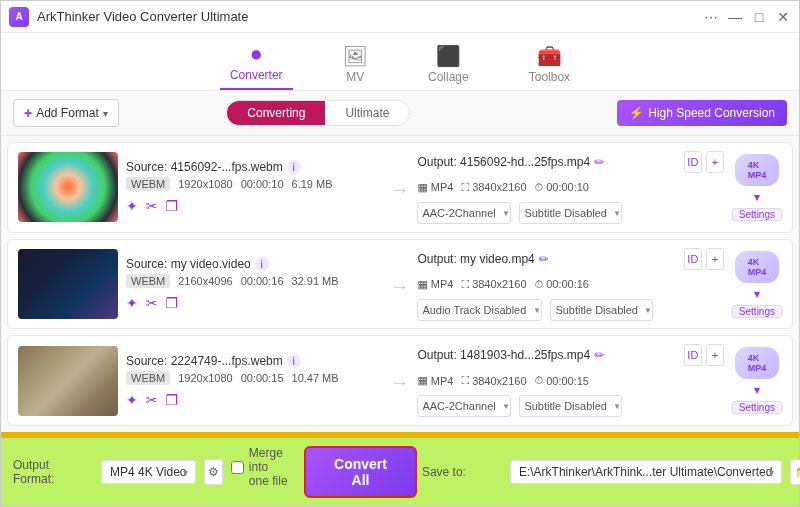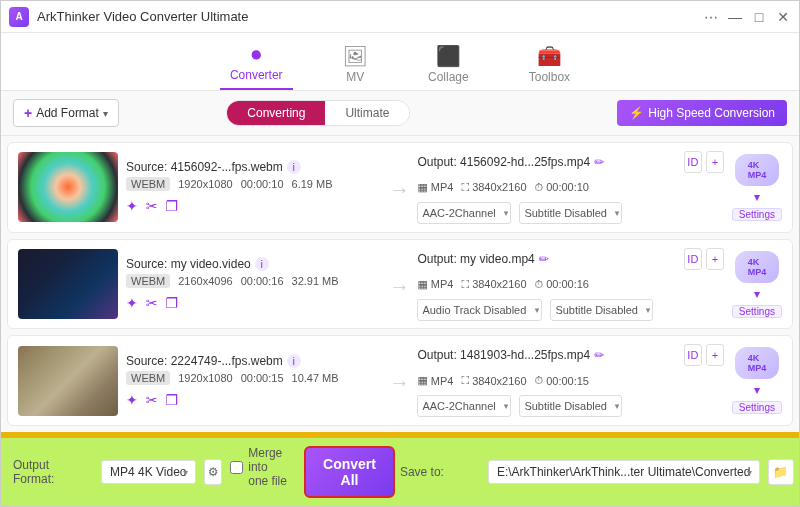--- a/index.html
+++ b/index.html
@@ -414,21 +414,21 @@
       gap: 5px;
       font-size: 12px;
       color: #555;
     }
     .merge-check input { cursor: pointer; }
     .convert-all-btn {
       background: linear-gradient(135deg, #a855f7, #7c3aed);
       color: #fff;
       border: 2px solid #dc2626;
       border-radius: 6px;
-      padding: 8px 17px;
+      padding: 8px 28px;
       font-size: 14px;
       font-weight: bold;
       cursor: pointer;
     }
     .bottom-row-2 {
       display: flex;
       align-items: center;
     }
   </style>
 </head>

